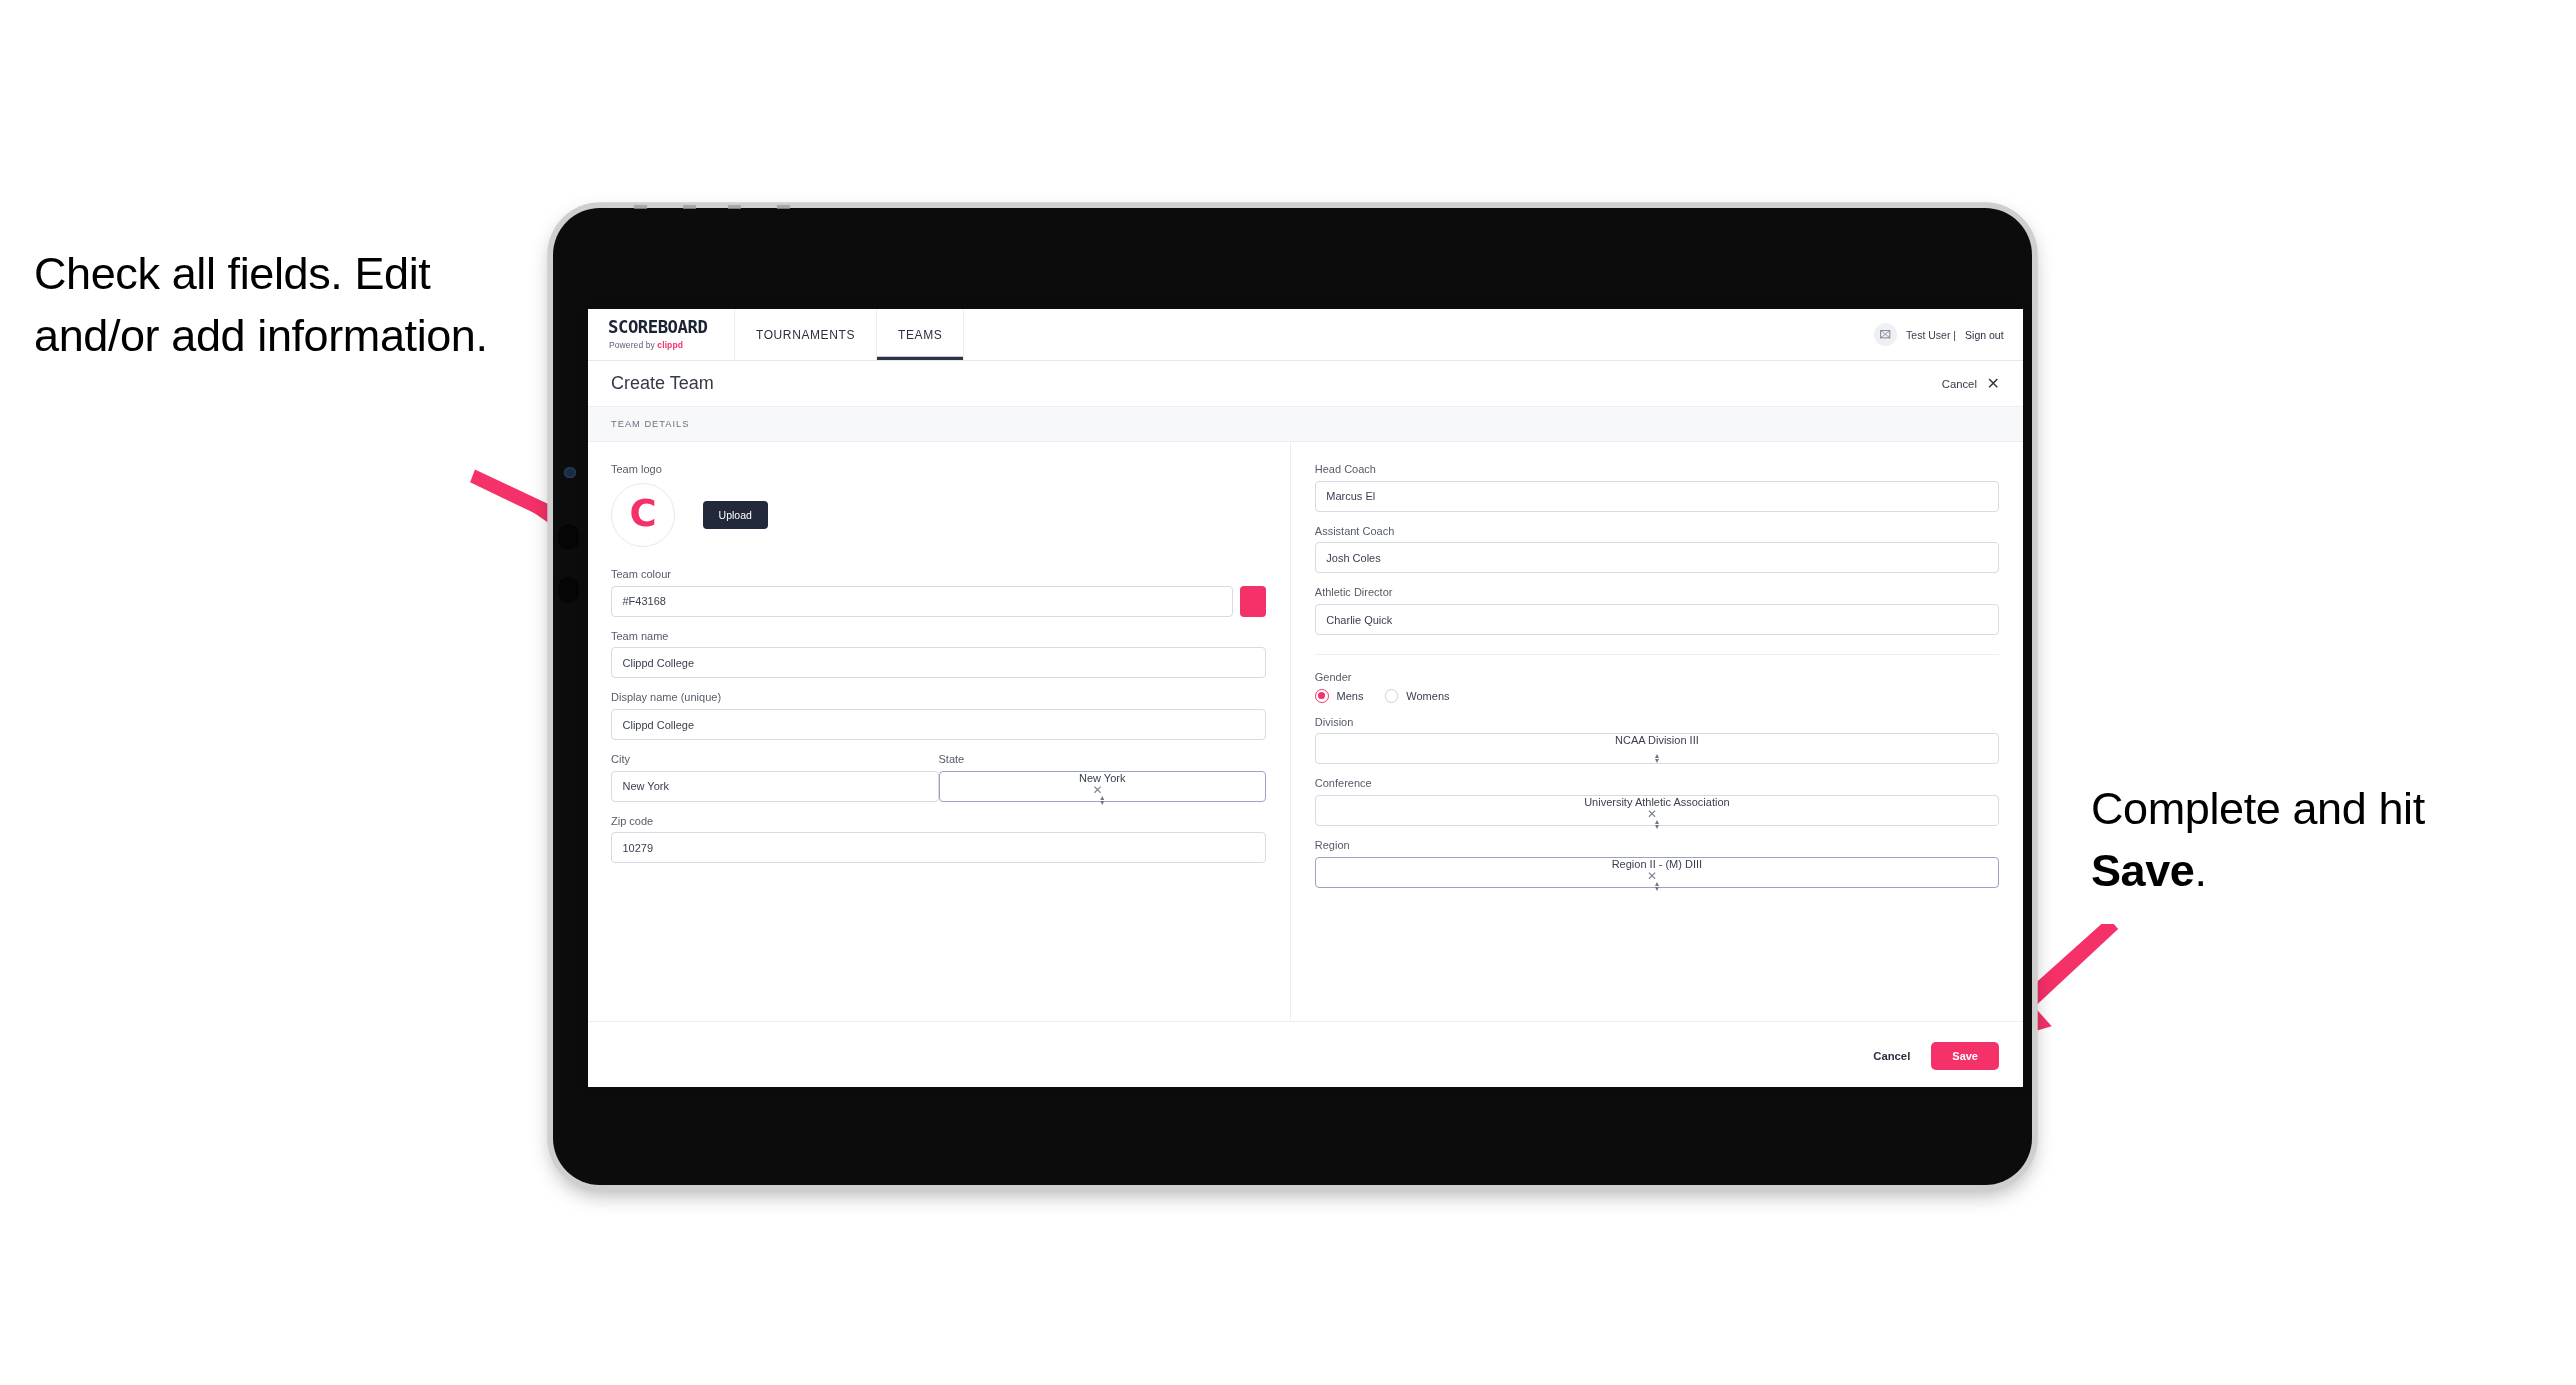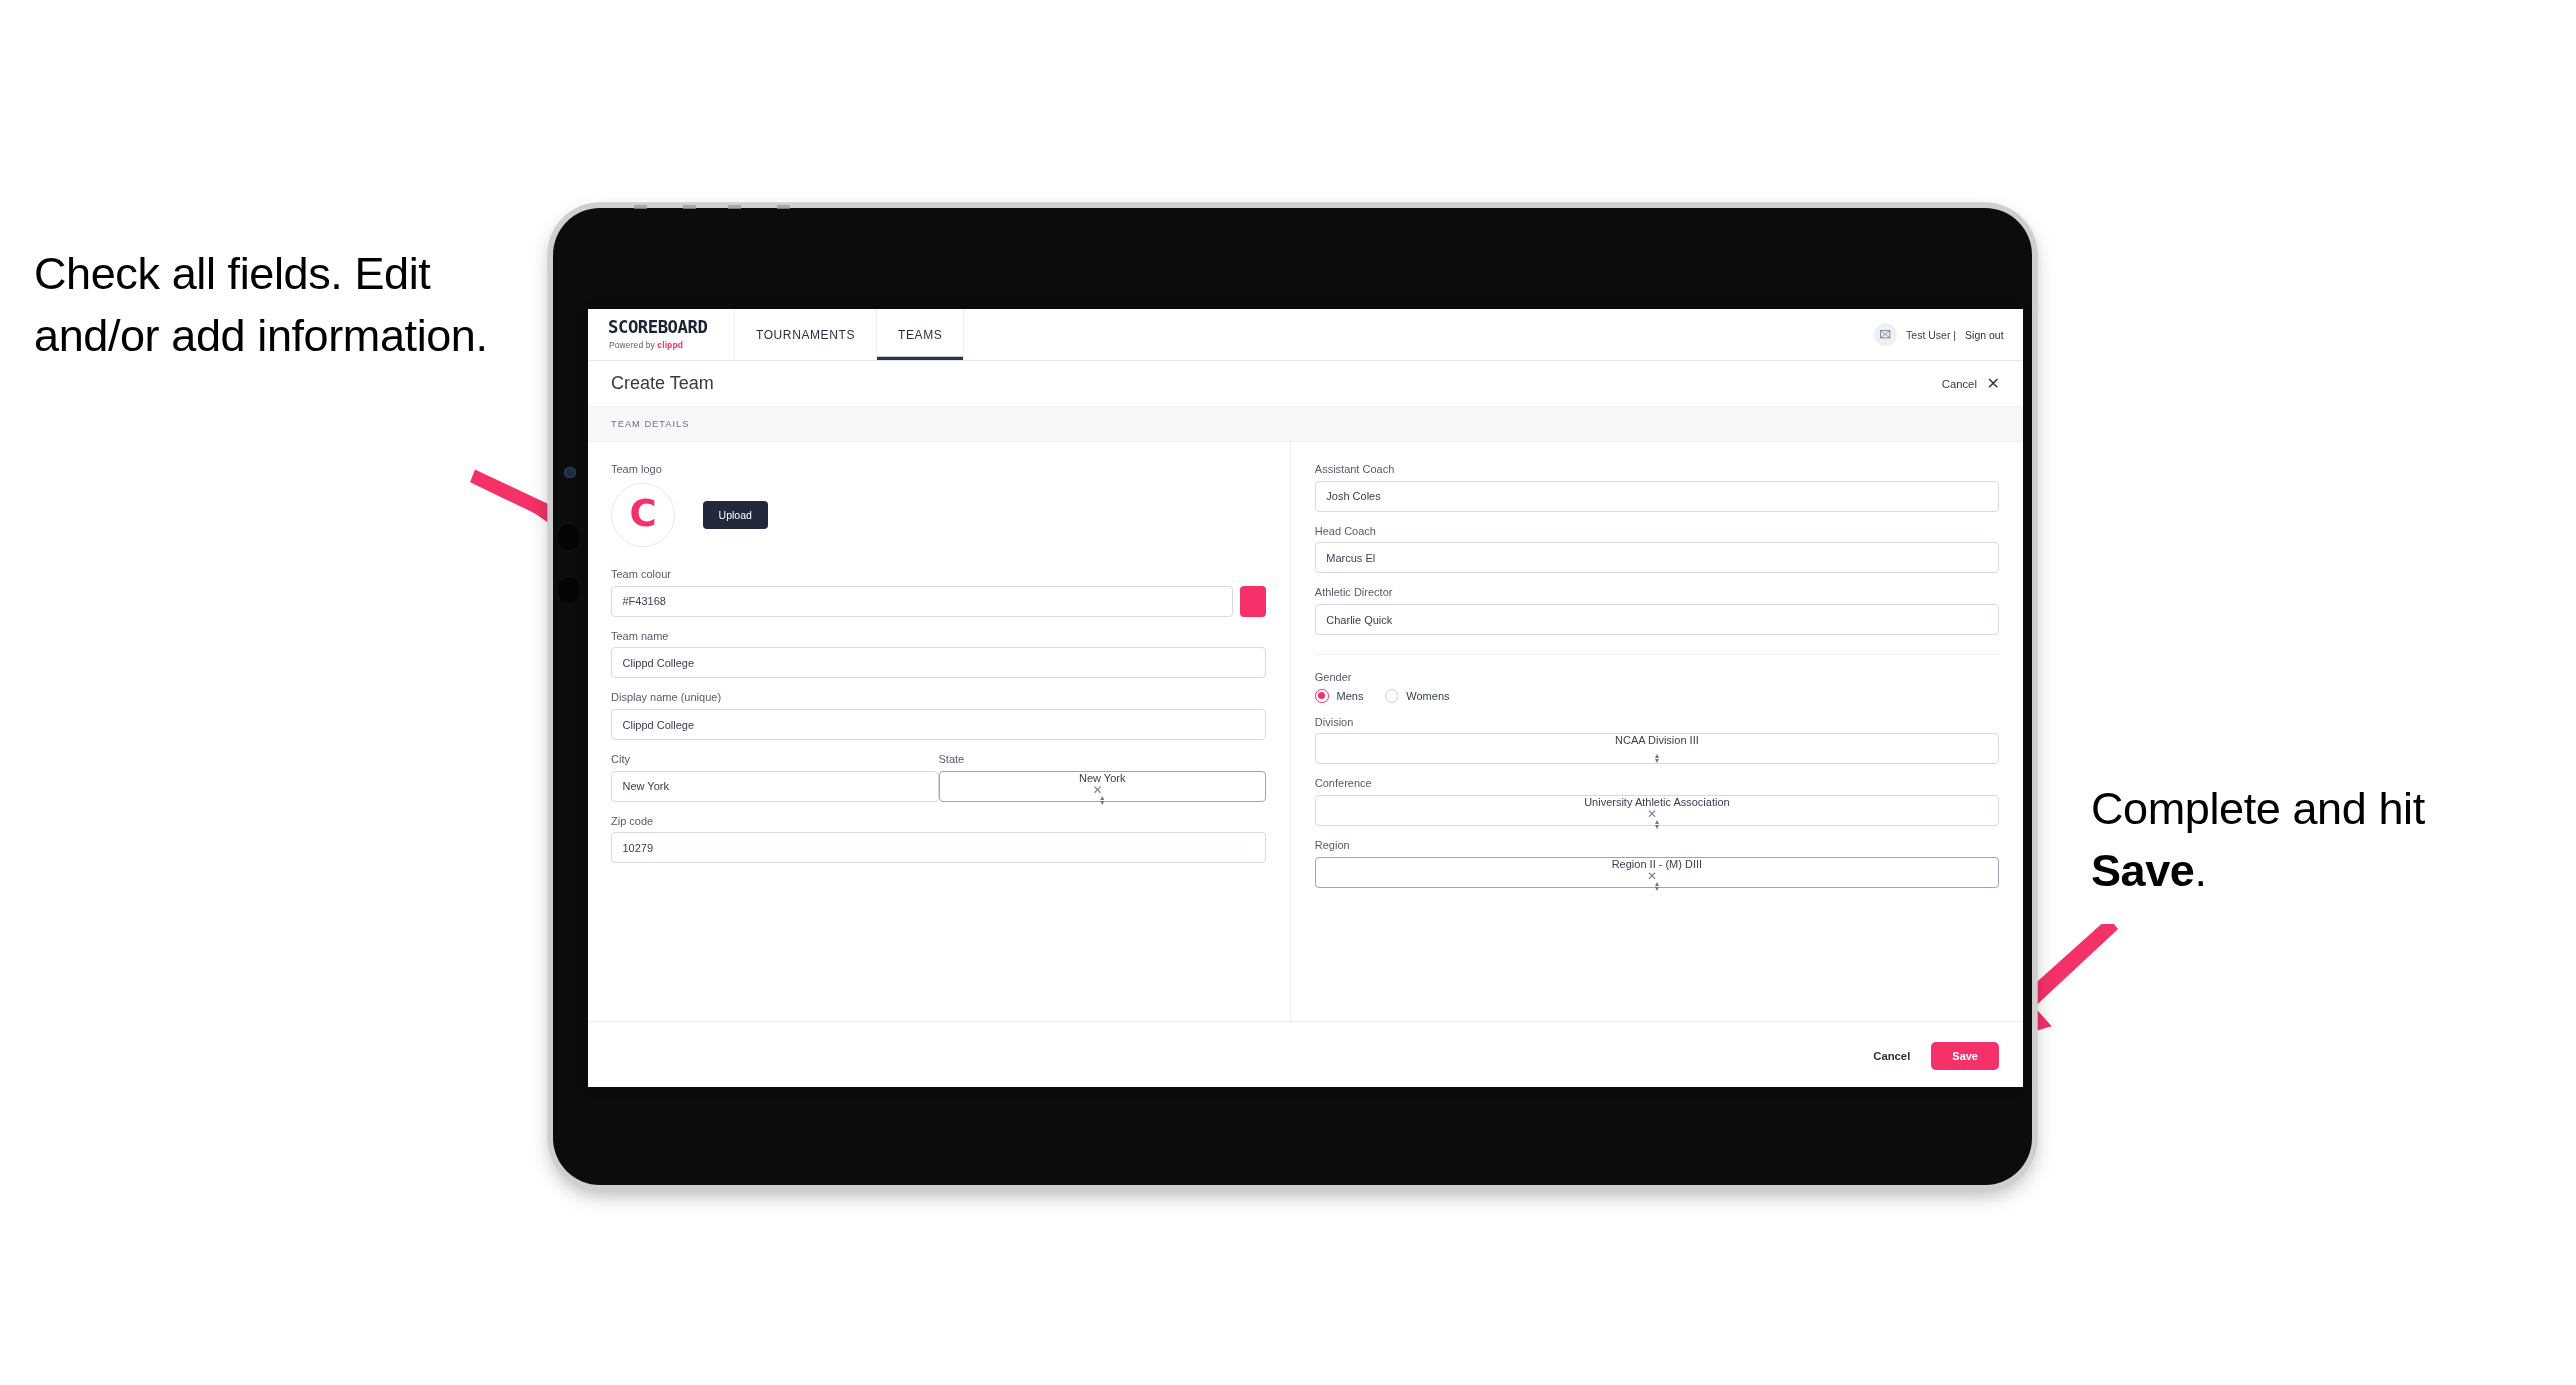--- a/index.html
+++ b/index.html
@@ -240,27 +240,27 @@
           <div class="finput">10279</div>
         </div>
 
       </div>
 
       <div id="col-divider"></div>
 
       <div id="col-right">
 
         <div class="field">
+          <span class="flabel">Head Coach</span>
+          <div class="finput">Marcus El</div>
+        </div>
+
+        <div class="field">
           <span class="flabel">Assistant Coach</span>
           <div class="finput">Josh Coles</div>
-        </div>
-
-        <div class="field">
-          <span class="flabel">Head Coach</span>
-          <div class="finput">Marcus El</div>
         </div>
 
         <div class="field">
           <span class="flabel">Athletic Director</span>
           <div class="finput">Charlie Quick</div>
         </div>
 
         <div id="rule"></div>
 
         <div class="field">

